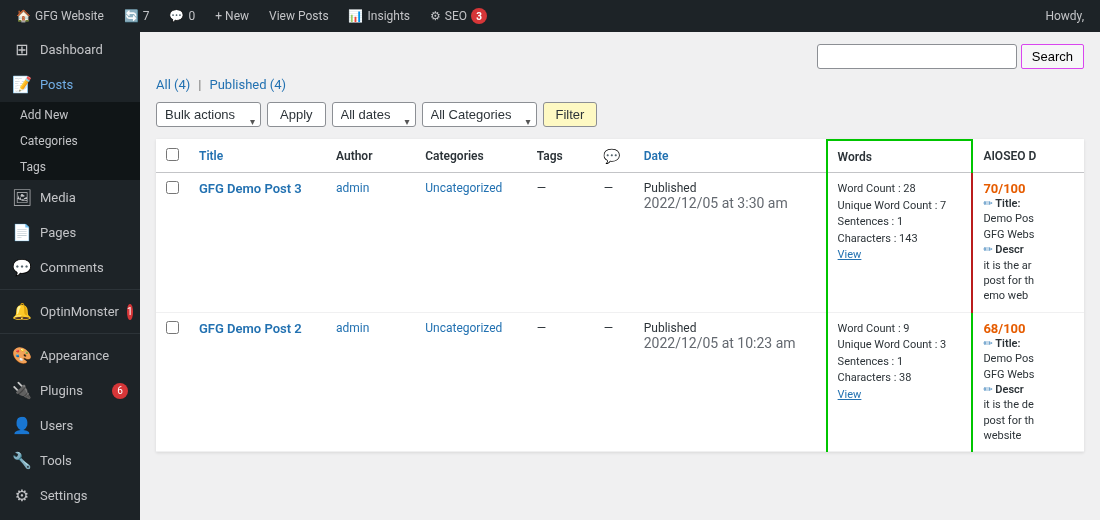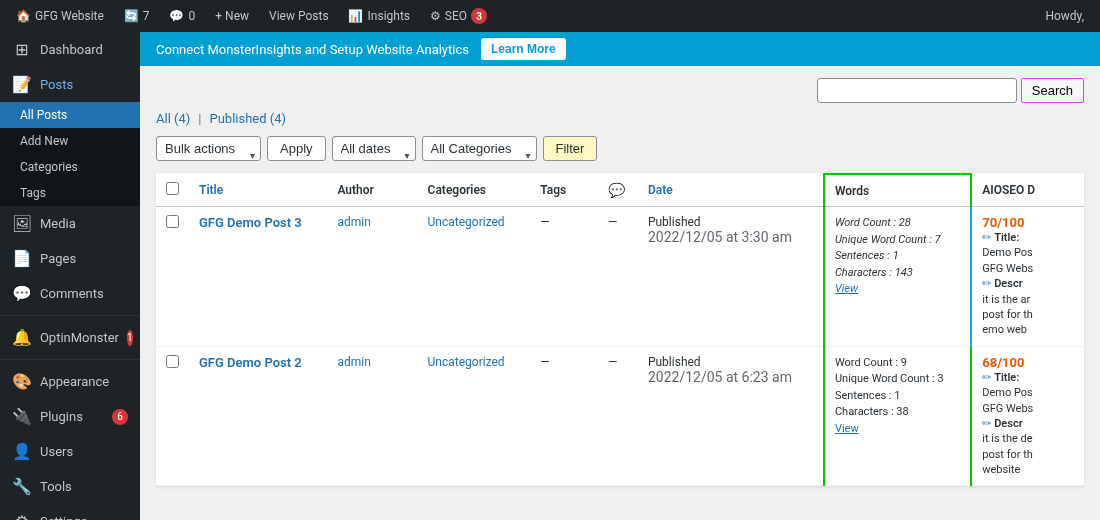--- a/index.html
+++ b/index.html
@@ -135,22 +135,21 @@
       padding: 8px 10px; border-bottom: 1px solid #f0f0f1;
       vertical-align: top; font-size: 12px; color: #2c3338;
     }
     .post-title-link { color: #2271b1; text-decoration: none; font-weight: 600; font-size: 13px; }
     .status-published { color: #2c3338; text-align: right; }
     .date-sub { color: #646970; font-size: 14px; }
 
     
     .words-col {
       border-left: 2px solid #00c500;
-      border-right: 2px solid #0ea5e9;
-      font-style: italic;
+      border-right: 2px solid #b91c1c;
     }
     .words-header {
       border-left: 2px solid #00c500;
       border-right: 2px solid #00c500;
       border-top: 2px solid #00c500;
     }
     .words-last {
       border-left: 2px solid #00c500;
       border-right: 2px solid #00c500;
       border-bottom: 2px solid #00c500;
@@ -220,23 +219,20 @@
   <nav class="sidebar">
     <div class="sidebar-item">
       <span class="sidebar-icon">⊞</span>
       <span>Dashboard</span>
     </div>
     <div class="sidebar-item active-parent">
       <span class="sidebar-icon">📝</span>
       <span>Posts</span>
     </div>
     <div class="submenu">
-      <div class="sidebar-item active">
-        <span>All Posts</span>
-      </div>
       <div class="sidebar-item">
         <span>Add New</span>
       </div>
       <div class="sidebar-item">
         <span>Categories</span>
       </div>
       <div class="sidebar-item">
         <span>Tags</span>
       </div>
     </div>
@@ -277,24 +273,20 @@
       <span>Tools</span>
     </div>
     <div class="sidebar-item">
       <span class="sidebar-icon">⚙</span>
       <span>Settings</span>
     </div>
   </nav>
 
   <div class="content-area">
 
-    <div class="banner">
-      <span>Connect MonsterInsights and Setup Website Analytics</span>
-      <button class="banner-btn">Learn More</button>
-    </div>
 
     <div class="page-content">
 
       <div class="search-row">
         <input class="search-input" type="text" placeholder="" style="">
         <button class="search-btn">Search</button>
       </div>
 
       <div class="filter-links">
         <a href="#">All (4)</a>
@@ -404,21 +396,21 @@
             <td>
               <a href="#" style="color:#2271b1;text-decoration:none">admin</a>
             </td>
             <td>
               <a href="#" style="color:#2271b1;text-decoration:none">Uncategorized</a>
             </td>
             <td><span>—</span></td>
             <td><span>—</span></td>
             <td>
               <span class="status-published">Published<br></span>
-              <span class="date-sub">2022/12/05 at 6:23 am</span>
+              <span class="date-sub">2022/12/05 at 10:23 am</span>
             </td>
             <td class="words-last">
               <div class="word-stat">Word Count : 9</div>
               <div class="word-stat">Unique Word Count : 3</div>
               <div class="word-stat">Sentences : 1</div>
               <div class="word-stat">Characters : 38</div>
               <a class="word-view" href="#">View</a>
             </td>
             <td>
               <div class="aioseo-score">68/100</div>

